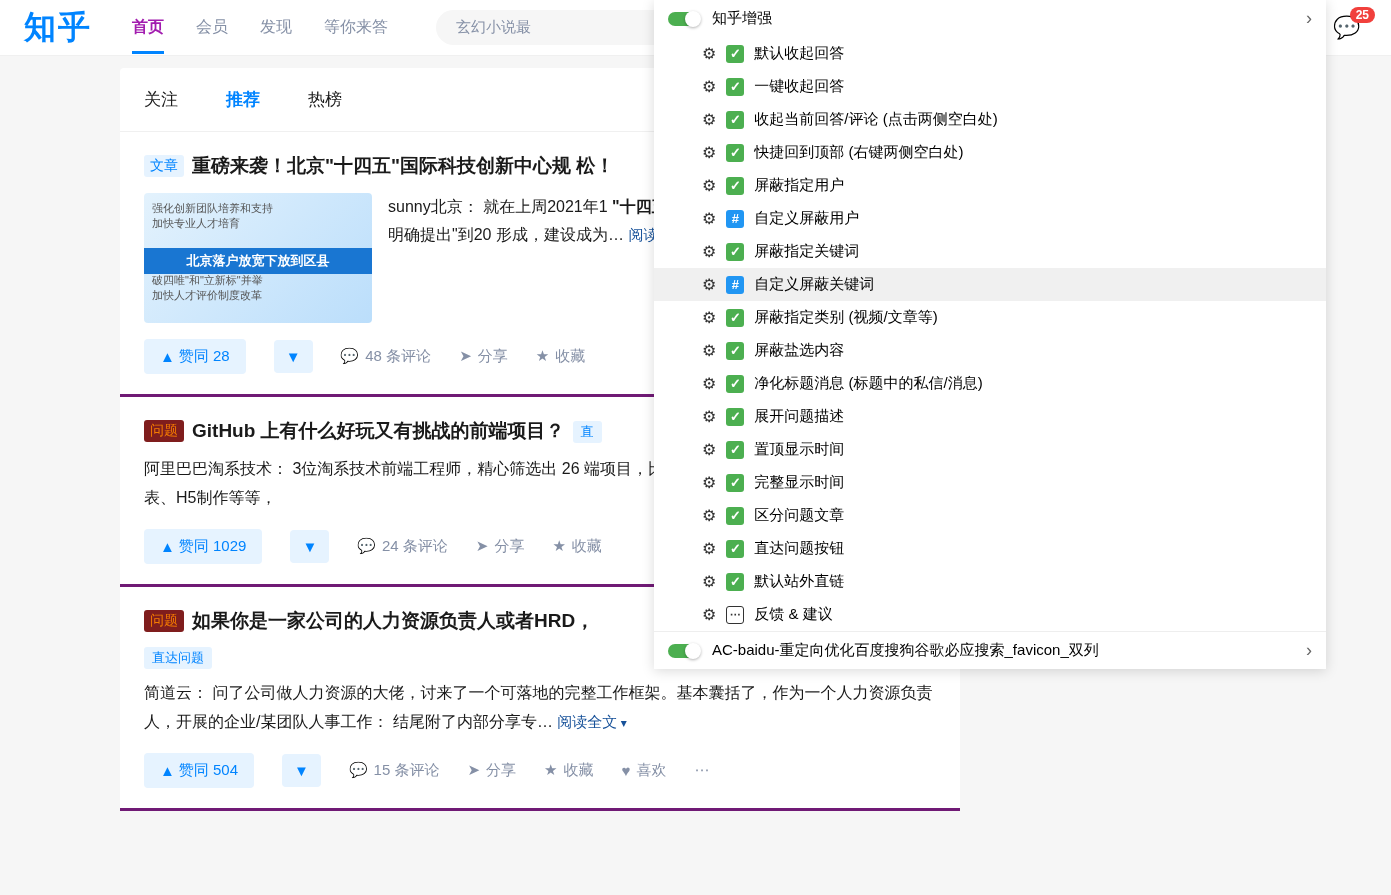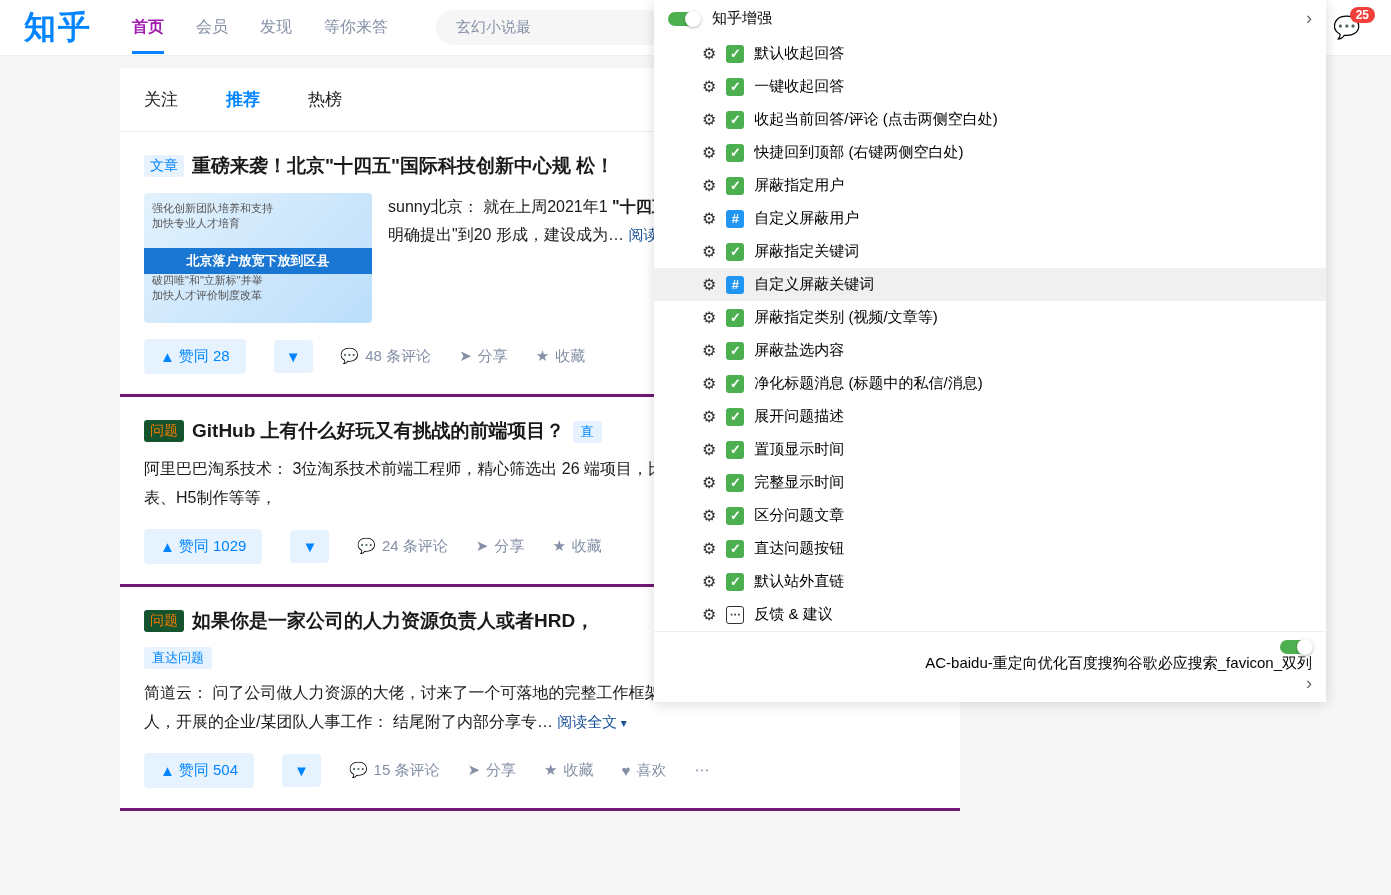--- a/index.html
+++ b/index.html
@@ -21,21 +21,21 @@
 .main { display: flex; padding: 12px 0 0 120px; gap: 12px; }
 .feed { width: 840px; background: #fff; border-radius: 4px; }
 .tabs { display: flex; gap: 48px; padding: 20px 24px; border-bottom: 1px solid #f0f0f0; }
 .tab { font-size: 17px; color: #1a1a1a; cursor: pointer; font-weight: 500; }
 .tab.active { color: #0084ff; font-weight: 600; }
 
 .post { padding: 20px 24px; border-bottom: 3px solid #701a75; }
 .post-title-row { display: flex; align-items: flex-start; gap: 8px; margin-bottom: 8px; flex-wrap: wrap; }
 .type-badge { font-size: 14px; padding: 2px 6px; border-radius: 3px; flex-shrink: 0; margin-top: 3px; }
 .type-article { background: #e6f3ff; color: #0084ff; }
-.type-question { background: #14532d; color: #f57c00; }
+.type-question { background: #7f1d1d; color: #f57c00; }
 .post-title { font-size: 19px; font-weight: 700; color: #1a1a1a; line-height: 1.5; }
 .direct-badge { background: #e6f3ff; color: #0084ff; font-size: 13px; padding: 2px 8px; border-radius: 3px; margin-top: 4px; display: inline-block; }
 .post-body { display: flex; gap: 16px; margin-top: 12px; }
 .thumb { width: 228px; height: 130px; background: linear-gradient(135deg, #e3f2fd, #bbdefb); border-radius: 4px; flex-shrink: 0; padding: 8px; font-size: 11px; color: #555; position: relative; overflow: hidden; }
 .thumb .banner { position: absolute; top: 55px; left: 0; right: 0; background: #1976d2; color: #fff; text-align: center; padding: 4px; font-size: 13px; font-weight: 600; }
 .excerpt { font-size: 16px; color: #1a1a1a; line-height: 1.8; }
 .excerpt b { font-weight: 700; }
 .read-more { color: #175199; font-size: 15px; cursor: pointer; }
 .read-more::after { content: ' ▾'; font-size: 12px; }
 .actions { display: flex; align-items: center; gap: 28px; margin-top: 16px; }
@@ -68,21 +68,21 @@
 .toggle::after { content: ''; position: absolute; width: 16px; height: 16px; background: #fff; border-radius: 50%; top: -1px; right: -1px; box-shadow: 0 1px 3px rgba(0,0,0,0.3); }
 .ext-chevron { margin-left: auto; color: #666; font-size: 18px; }
 .opt-list { }
 .opt-row { display: flex; align-items: center; padding: 7px 14px 7px 48px; gap: 10px; }
 .opt-row.hl { background: #f0f0f0; }
 .gear { font-size: 16px; color: #333; }
 .cb { width: 18px; height: 18px; border-radius: 3px; display: flex; align-items: center; justify-content: center; font-size: 13px; color: #fff; font-weight: 700; flex-shrink: 0; }
 .cb-green { background: #4caf50; }
 .cb-blue { background: #2196f3; }
 .cb-chat { background: none; border: 1.5px solid #333; color: #333; font-size: 11px; }
-.ext-footer { display: flex; align-items: flex-end; padding: 8px 14px; border-top: 1px solid #eee; flex-direction: column; }
+.ext-footer { display: flex; align-items: center; padding: 8px 14px; gap: 12px; border-top: 1px solid #eee; }
 </style>
 </head>
 <body>
 
 <div class="header">
   <div class="logo">知乎</div>
   <div class="nav">
     <div class="nav-item active">首页</div>
     <div class="nav-item">会员</div>
     <div class="nav-item">发现</div>

